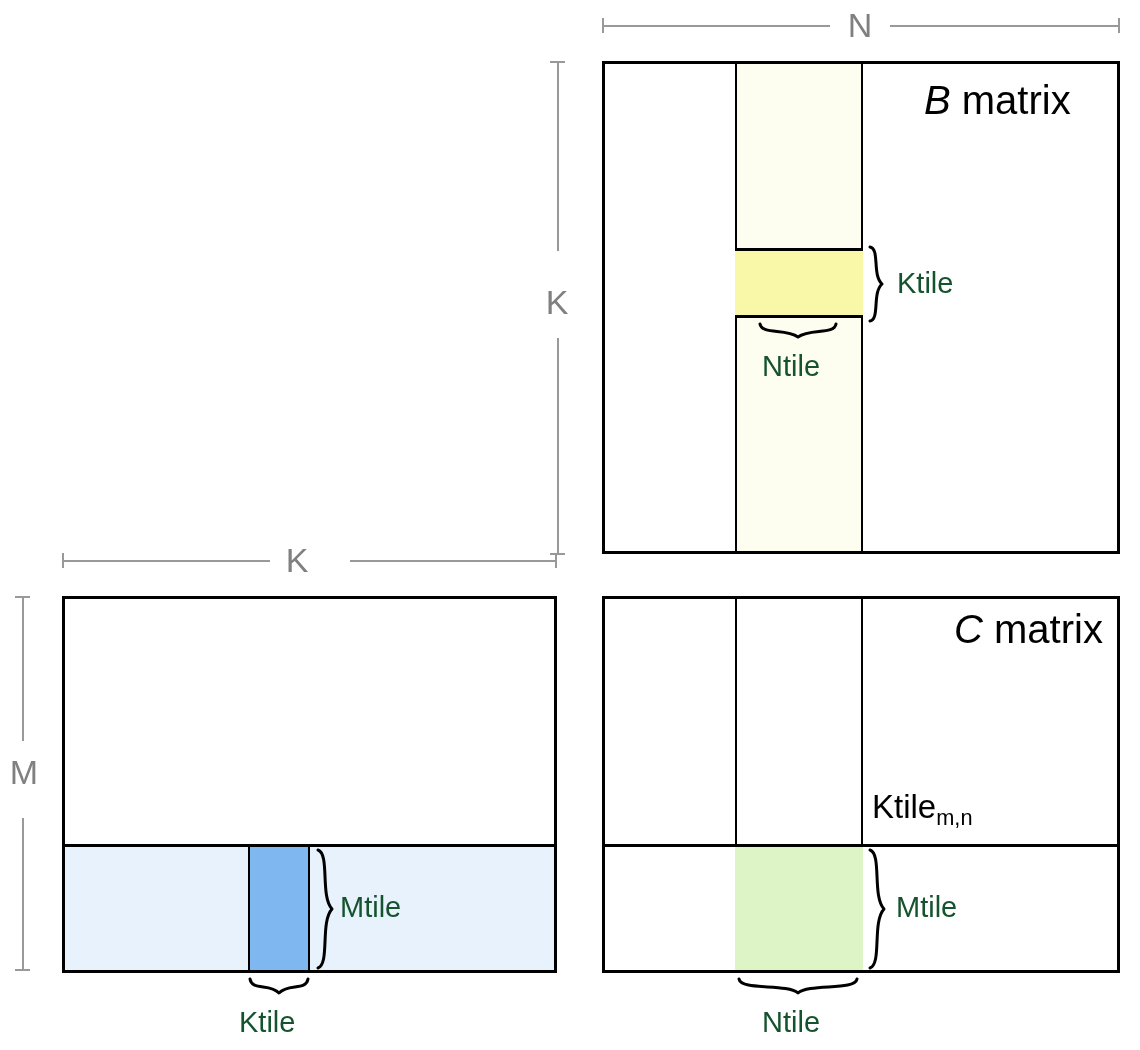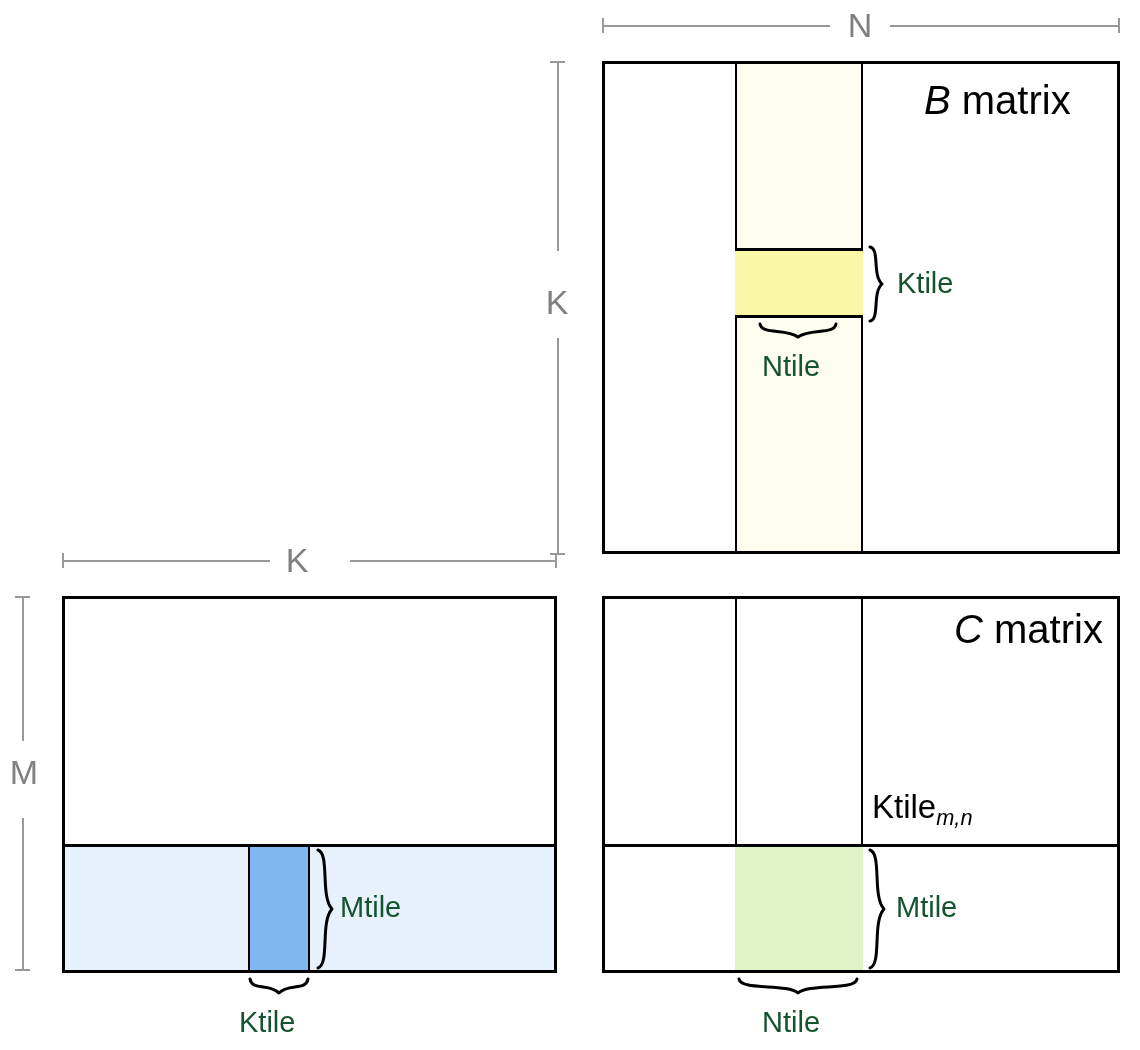--- a/index.html
+++ b/index.html
@@ -59,21 +59,20 @@
 
   
   .block-label {
     position: absolute;
     font-size: 33px;
     color: #000000;
     white-space: nowrap;
     line-height: 1;
   }
   .block-label sub {
-    font-style: italic;
     font-size: 0.66em;
     vertical-align: baseline;
     position: relative;
     top: 0.32em;
     margin-top: 38px;
   }
 
   
   .tile-label {
     position: absolute;

